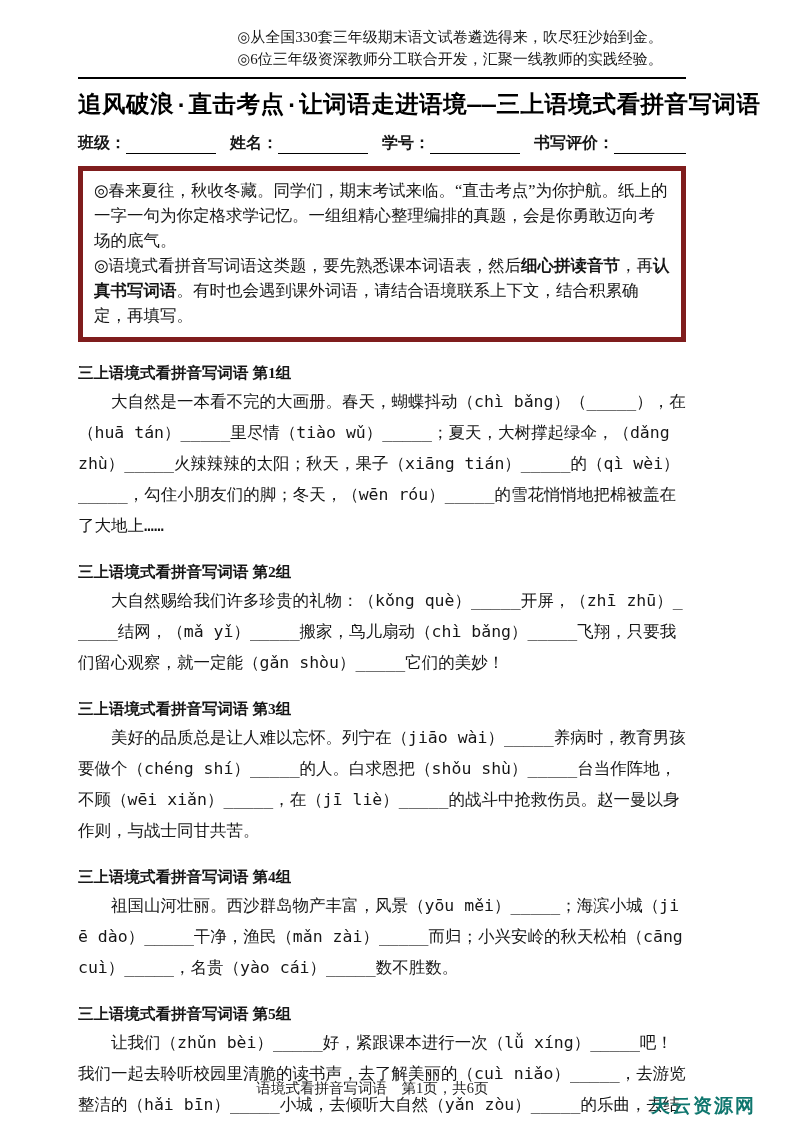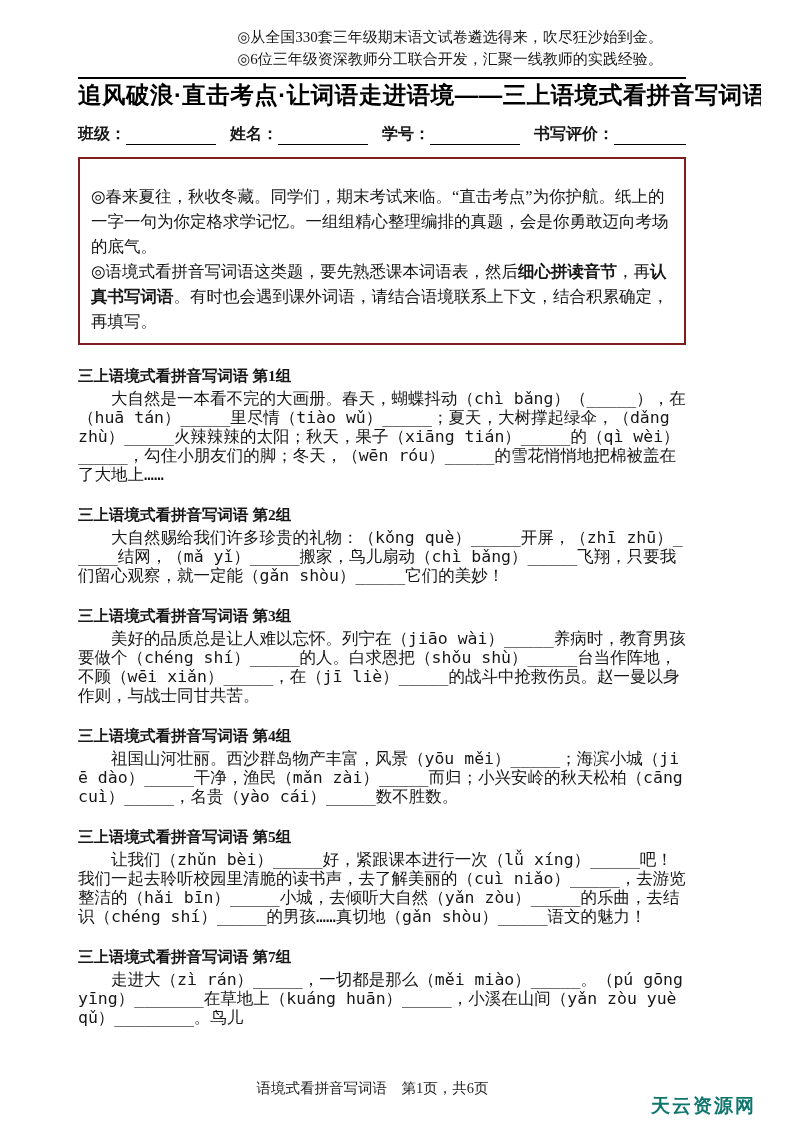--- a/index.html
+++ b/index.html
@@ -20,21 +20,22 @@
     font-size:15px;
     line-height:22px;
     white-space:nowrap;
   }
   .rule {
     border:none;
     border-top:2px solid #000;
     margin:7px 0 0 0;
   }
   .doc-title {
-    font-family:Liberation Sans, sans-serif;
+    margin-top:9px;
+    font-family:Liberation Mono, monospace;
     font-weight:bold;
     font-size:23.5px;
     letter-spacing:0.5px;
     white-space:nowrap;
     color:#000;
   }
   .fields {
     display:flex;
     justify-content:space-between;
     align-items:flex-start;
@@ -44,38 +45,38 @@
   }
   .field { display:flex; align-items:flex-end; }
   .blank-line {
     display:inline-block;
     border-bottom:1.6px solid #000;
     height:18px;
     width:90px;
   }
   .blank-line.short { width:72px; }
   .notice {
-    border:2px solid #7f1d1d;
+    border:5px solid #7f1d1d;
     margin-top:12px;
-    padding:25px 10px 9px 11px;
+    padding:7px 10px 9px 11px;
     font-size:16.5px;
     line-height:25px;
   }
   .notice p { margin:0; }
   .notice .b { font-weight:bold; }
   .group { margin-top:20px; }
   .group-heading {
     font-weight:bold;
     font-size:15.5px;
     line-height:21px;
   }
   .group-body {
     margin:3px 0 0 0;
     font-size:16.5px;
-    line-height:19px;
+    line-height:31px;
     text-indent:33px;
     
     font-family:"DejaVu Sans Mono","Liberation Serif",serif;
     word-break:break-all;
   }
   .footer {
     position:absolute;
     left:0; right:16px; bottom:24px;
     text-align:center;
     font-size:14.5px;

